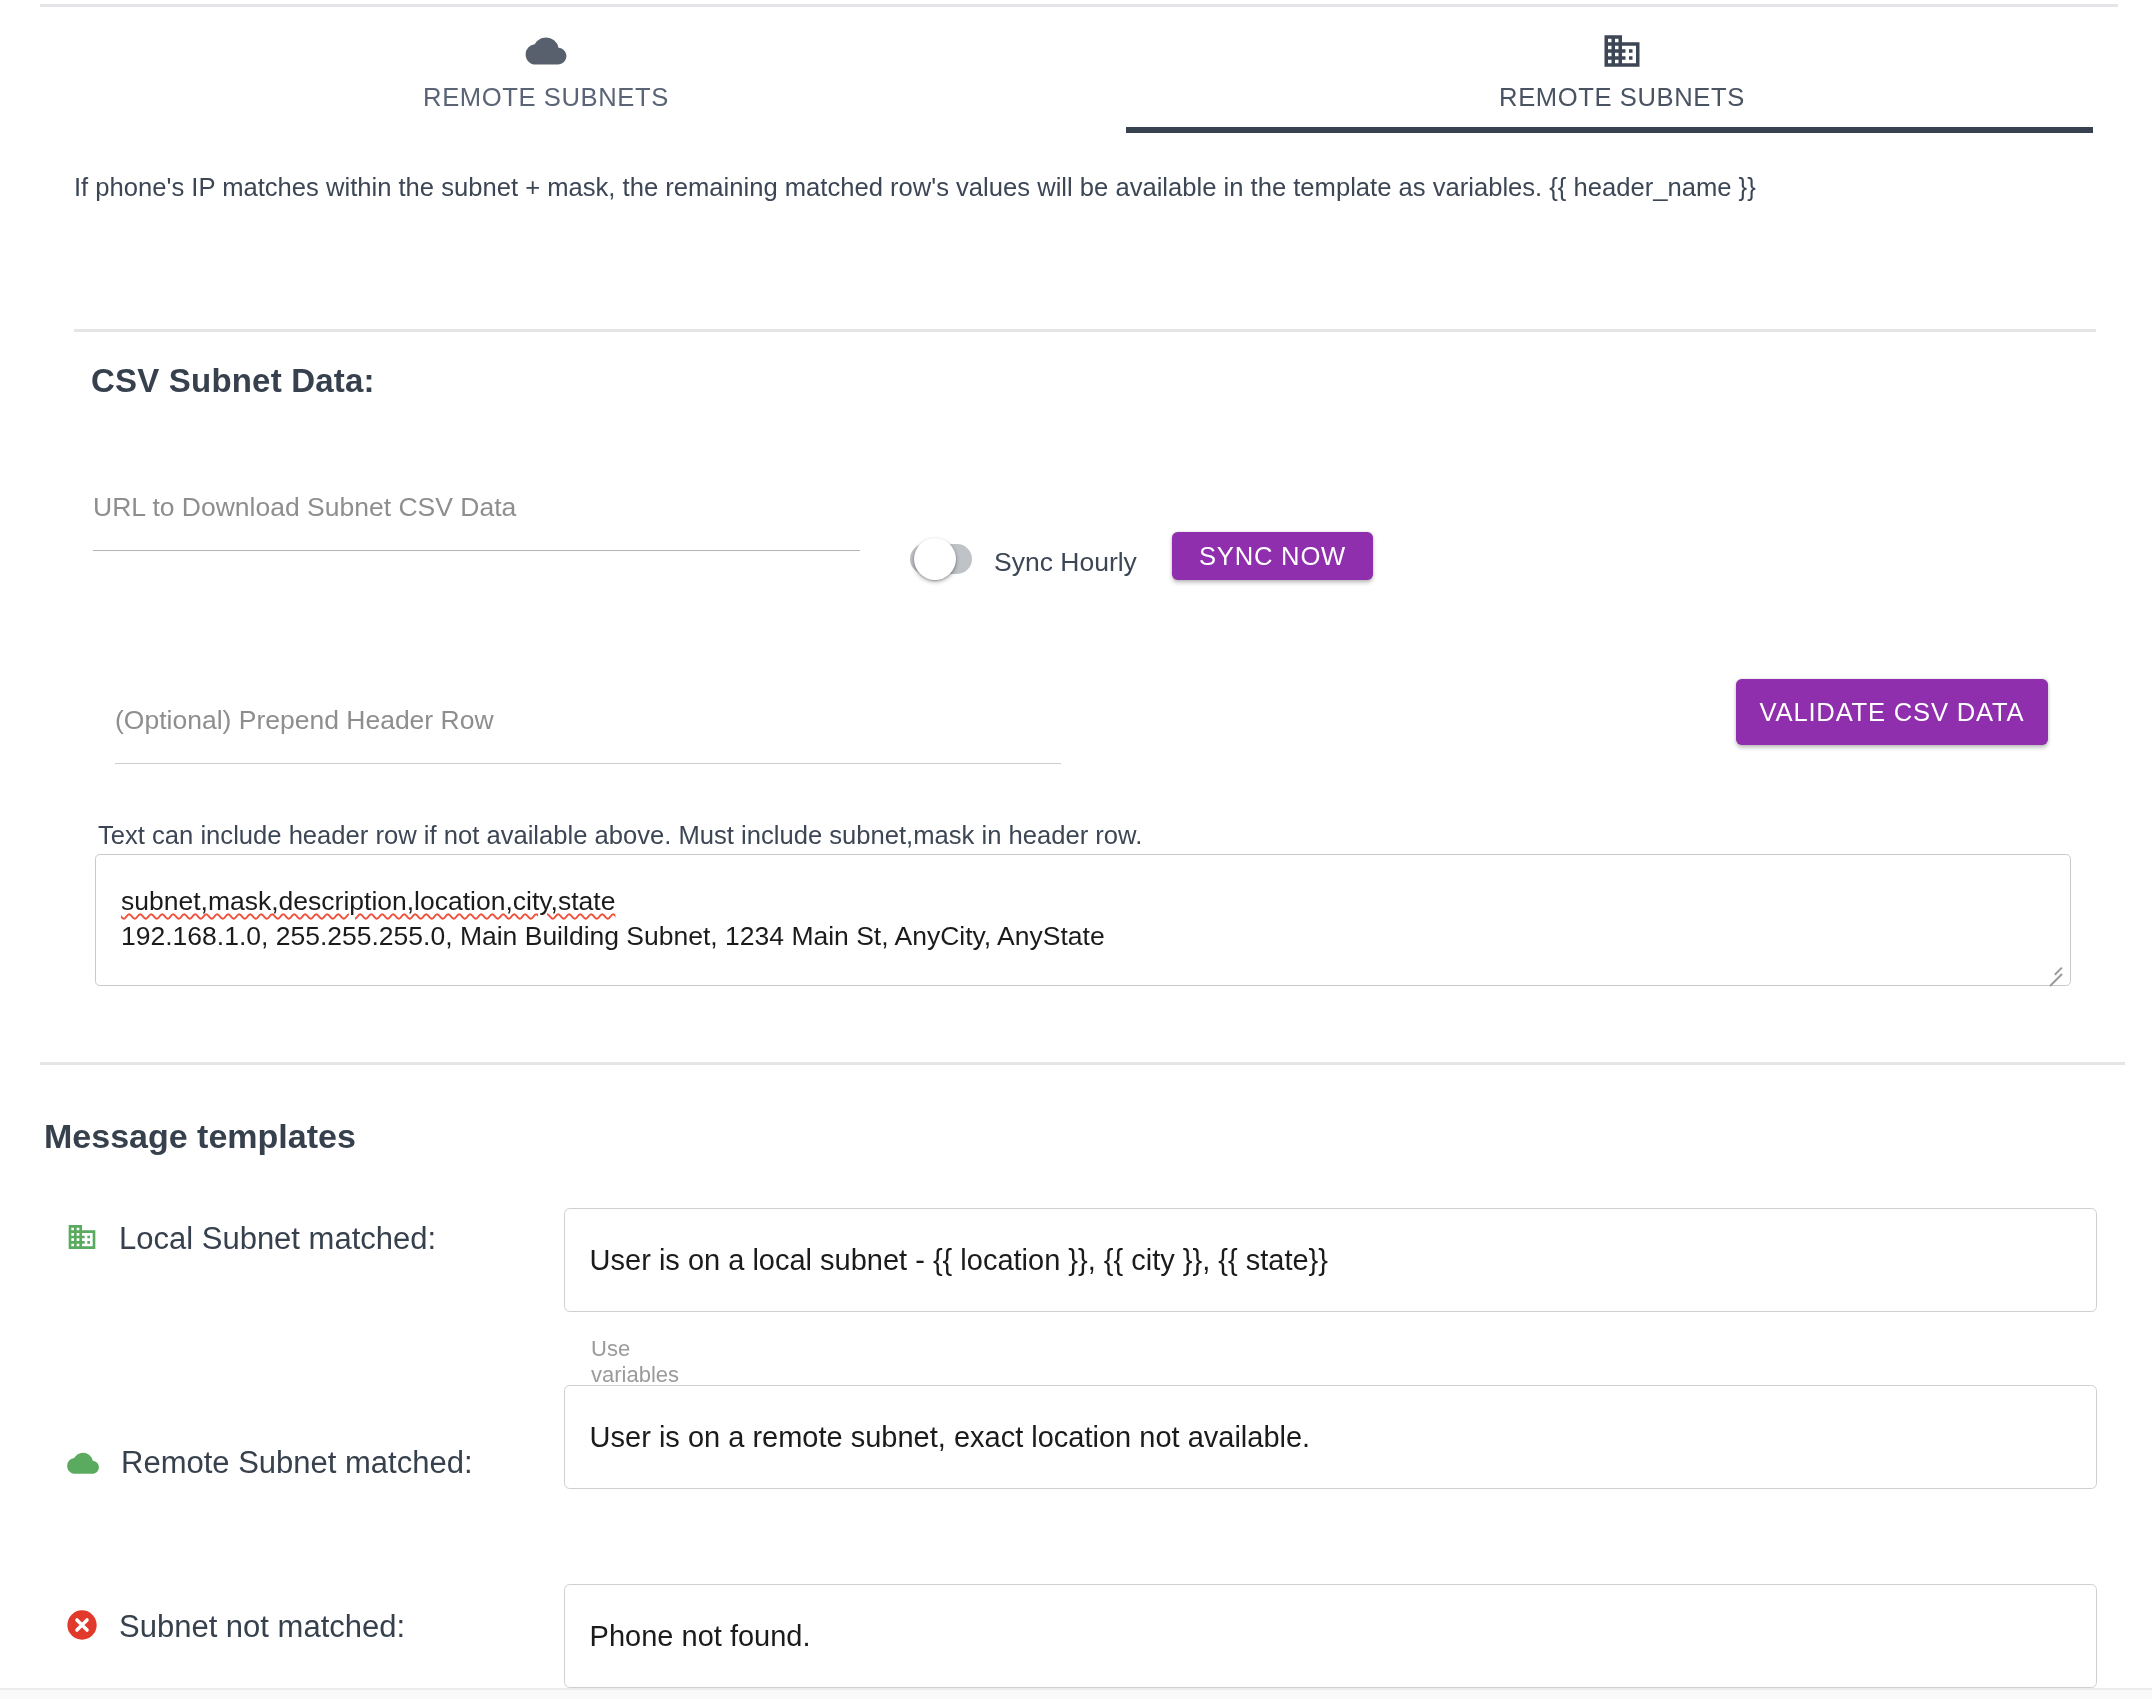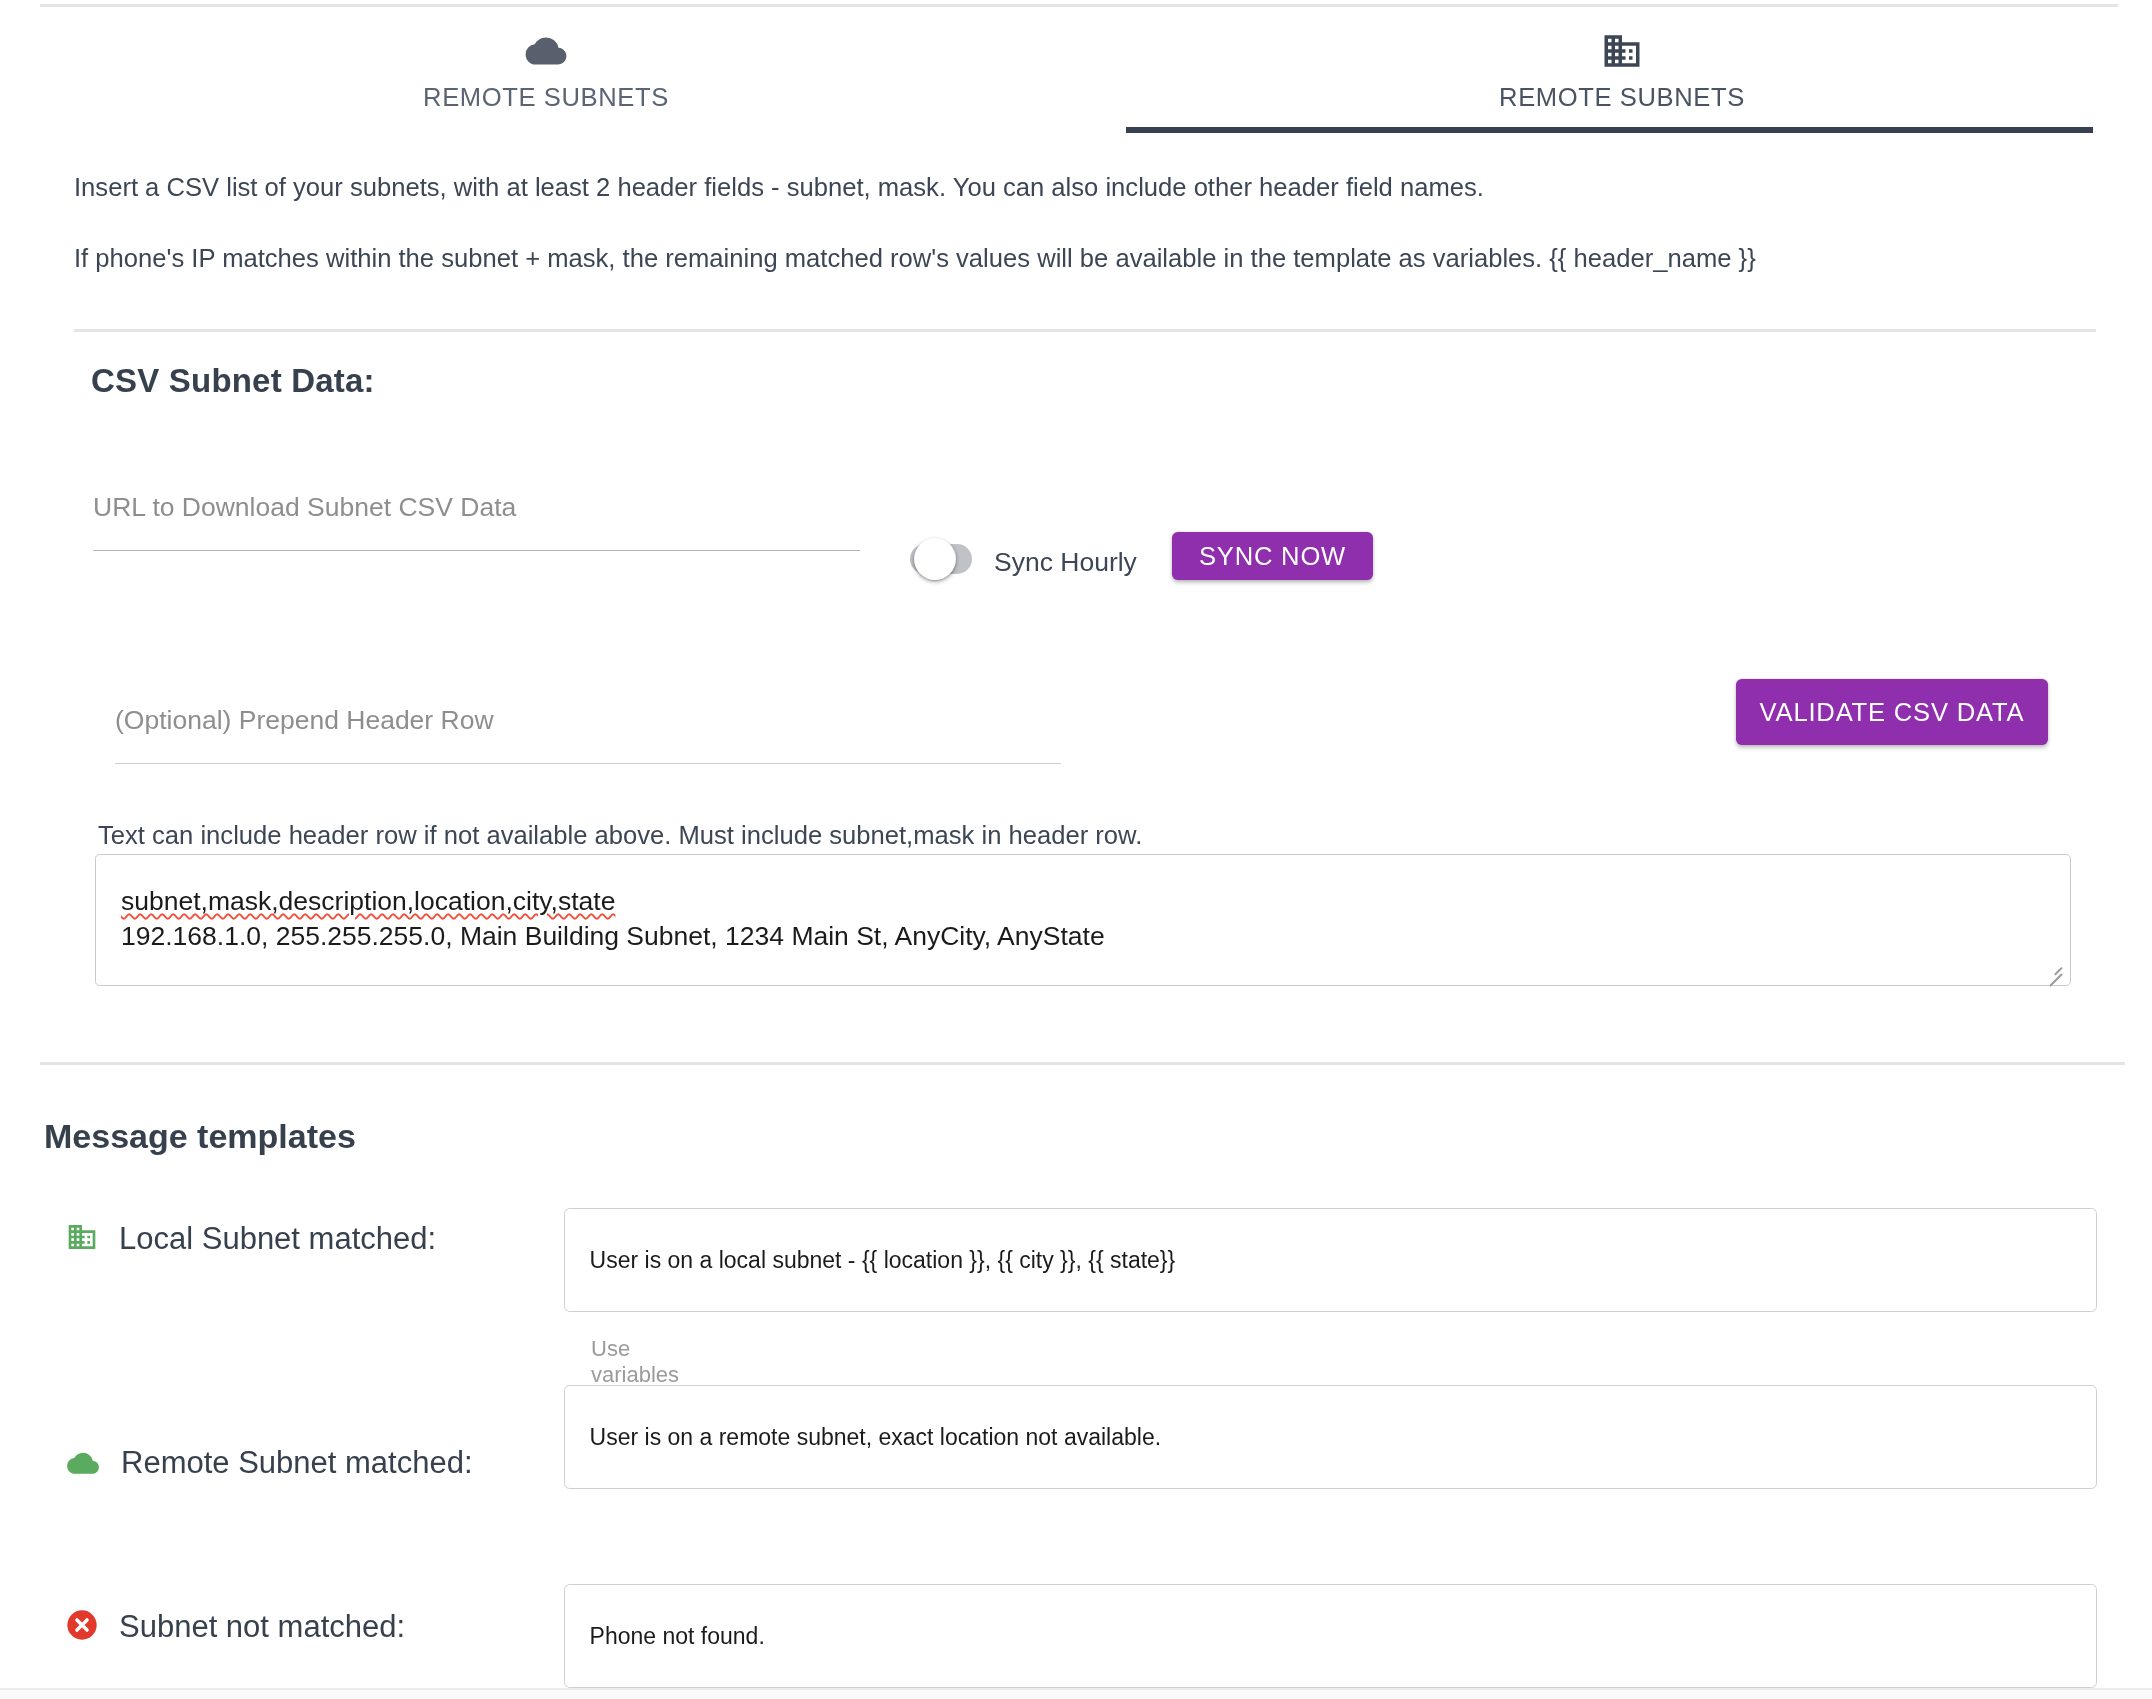--- a/index.html
+++ b/index.html
@@ -237,21 +237,21 @@
     vertical-align: -3.8px;
     margin-right: 21px;
   }
   .mt-input-wrap { position: absolute; }
   .mt-input {
     width: 100%; height: 100%;
     border: 1.9px solid #cfcfcf; border-radius: 5.7px;
     background: #ffffff;
     padding: 0 0 0 24.6px;
     font-family: "Liberation Sans", sans-serif;
-    font-size: 23px;
+    font-size: 29px;
     color: #1b1b1b;
     outline: none;
   }
   .mt-hint {
     position: absolute;
     font-size: 22px; color: #9b9b9b;
   }
 
   
   .bottom-strip {
@@ -286,21 +286,20 @@
       <svg width="42" height="42" viewBox="0 0 24 24" aria-hidden="true">
         <path fill="#3c4655" d="M12 7V3H2v18h20V7H12zM6 19H4v-2h2v2zm0-4H4v-2h2v2zm0-4H4V9h2v2zm0-4H4V5h2v2zm4 12H8v-2h2v2zm0-4H8v-2h2v2zm0-4H8V9h2v2zm0-4H8V5h2v2zm10 12h-8v-2h2v-2h-2v-2h2v-2h-2V9h8v10zm-2-8h-2v2h2v-2zm0 4h-2v2h2v-2z"></path>
       </svg>
     </span>
     <span class="tab-label">REMOTE SUBNETS</span>
   </div>
 </div>
 <div class="tab-underline"></div>
 
 <div class="intro">
-  <p>Insert a CSV list of your subnets, with at least 2 header fields - subnet, mask. You can also include other header field names.</p>
   <p>If phone's IP matches within the subnet + mask, the remaining matched row's values will be available in the template as variables. {{ header_name }}</p>
 </div>
 
 <div class="divider-1"></div>
 
 <div class="csv-heading">CSV Subnet Data:</div>
 
 <div class="url-field">
   <span class="fl-label">URL to Download Subnet CSV Data</span>
   <div class="fl-line"></div>

